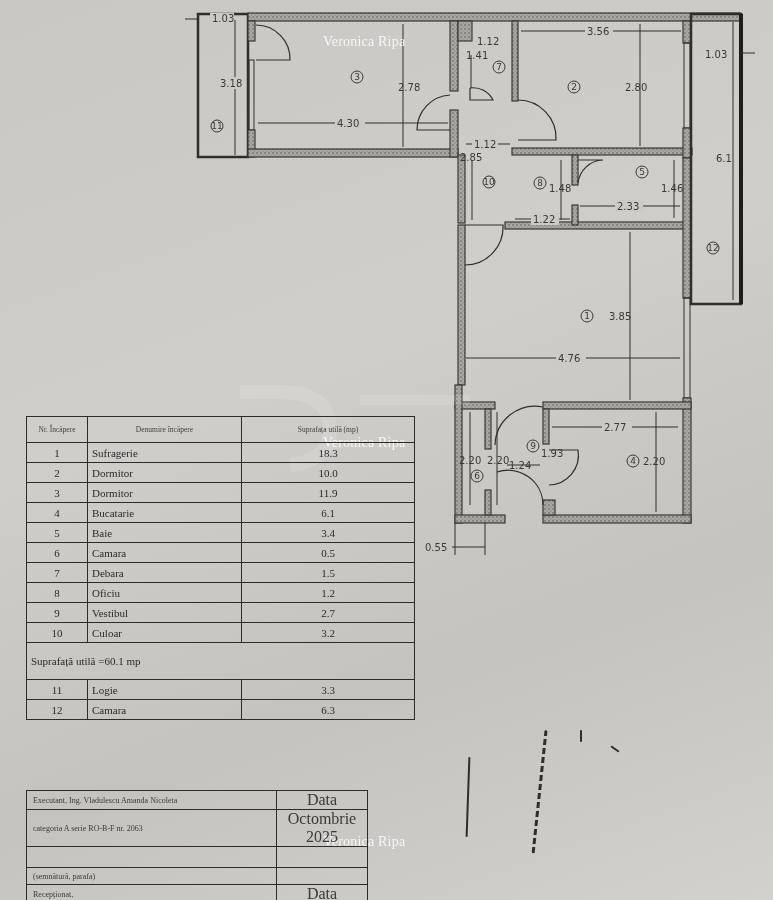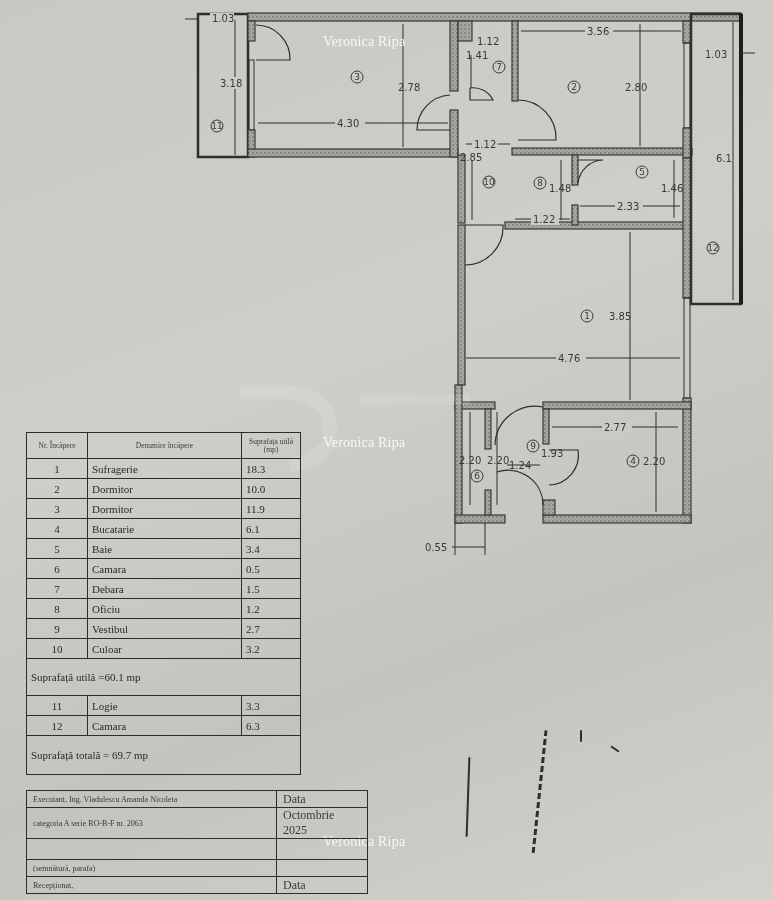--- a/index.html
+++ b/index.html
@@ -14,30 +14,30 @@
   .dim { stroke:#2f2e2b; stroke-width:1; fill:none; }
   .dimtext { font-family:"DejaVu Sans", sans-serif; font-size:10px; fill:#3a3936; }
   .roomnum { font-family:"DejaVu Sans", sans-serif; font-size:9px; fill:#3a3936; text-anchor:middle; dominant-baseline:central; }
   .roomcircle { fill:none; stroke:#3a3936; stroke-width:1; }
   .door { stroke:#2f2e2b; stroke-width:1.2; fill:none; }
   .watermark {
     position:absolute; color:rgba(255,255,255,0.85);
     font-family:Liberation Serif, serif; font-size:14px; letter-spacing:0.2px;
   }
   
-  .tbl { position:absolute; left:26px; top:432px; width:275px; border-collapse:collapse; font-size:11px; }
+  .tbl { position:absolute; left:26px; top:416px; width:389px; border-collapse:collapse; font-size:11px; }
   .tbl td { border:1.5px solid #2d2c29; padding:0 4px; height:19px; }
   .tbl .hdr td { height:25px; font-size:7.5px; text-align:center; line-height:8px; color:#3f3e3b; }
   .c1 { width:52px; text-align:center; }
   .c2 { width:145px;margin-left:29px; }
-  .c3 { text-align:left; }
+  .c3 { text-align:center; }
   .summary td { height:36px; font-size:11px; }
   .footer { position:absolute; left:26px; top:790px; width:342px; border-collapse:collapse; font-size:8px; }
   .footer td { border:1.5px solid #2d2c29; height:16px; padding:0 6px; color:#3a3936; }
-  .footer .right { width:78px; text-align:left; font-size:12px;border-radius:7px; }
+  .footer .right { width:78px; text-align:center; font-size:16px;border-radius:7px; }
   .scribble { position:absolute; background:#2f2e2b; border-radius:1px; }
 </style>
 </head>
 <body>
 
 <svg id="plan" width="773" height="900" viewBox="0 0 773 900">
   <defs>
     <pattern id="hatch" width="4" height="4" patternUnits="userSpaceOnUse">
       <rect width="4" height="4" fill="#a8a7a3"></rect>
       <circle cx="1" cy="1" r="0.8" fill="#5e5d59"></circle>
@@ -280,23 +280,20 @@
   <tr>
         <td class="c1">11</td>
         <td class="c2">Logie</td>
         <td class="c3">3.3</td>
       </tr>
   <tr>
         <td class="c1">12</td>
         <td class="c2">Camara</td>
         <td class="c3">6.3</td>
       </tr>
-  <tr class="summary">
-        <td colspan="3" style="height:38px;">Suprafață totală = 69.7 mp</td>
-      </tr>
 </tbody>
   </table>
 
 <table class="footer">
   <tbody>
       <tr>
     <td>Executant, Ing. Vladulescu Amanda Nicoleta</td>
     <td class="right">Data</td>
   </tr>
   <tr>

